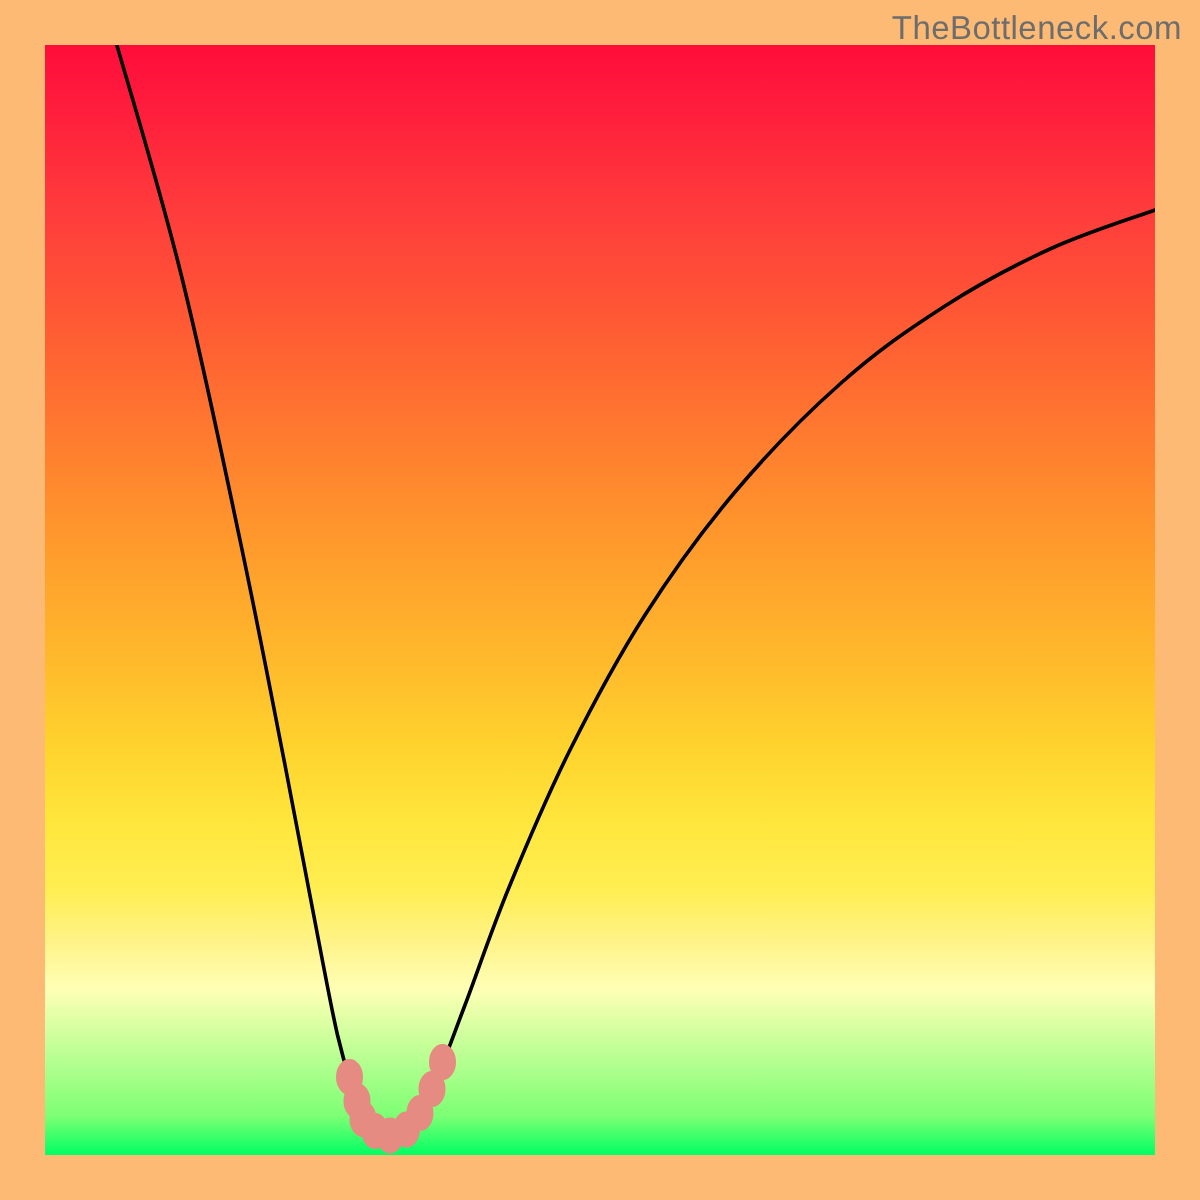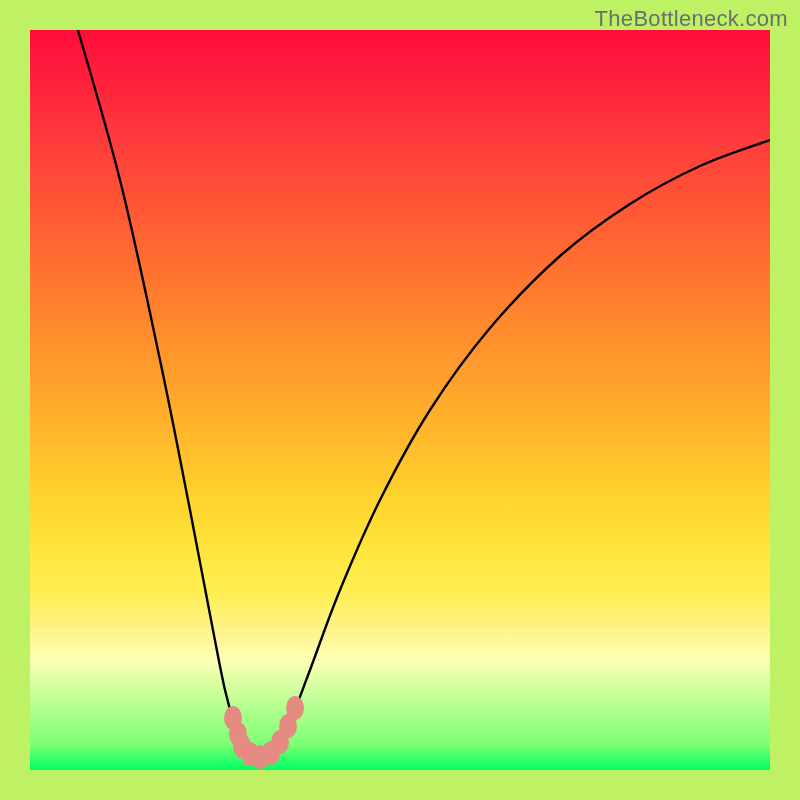--- a/index.html
+++ b/index.html
@@ -10,21 +10,21 @@
     background: #000;
     font-family: Arial, Helvetica, sans-serif;
     overflow: hidden;
   }
   .frame {
     position: absolute;
     left: 0;
     top: 0;
     width: 800px;
     height: 800px;
-    background: #bef264;
+    background: #fdba74;
   }
   .plot {
     position: absolute;
     left: 30px;
     top: 30px;
     width: 740px;
     height: 740px;
     overflow: hidden;
   }
   .gradient-bg {

